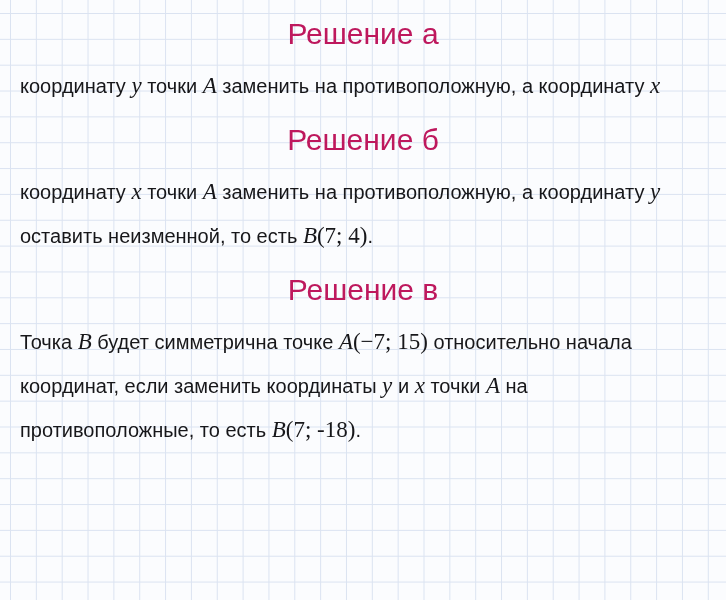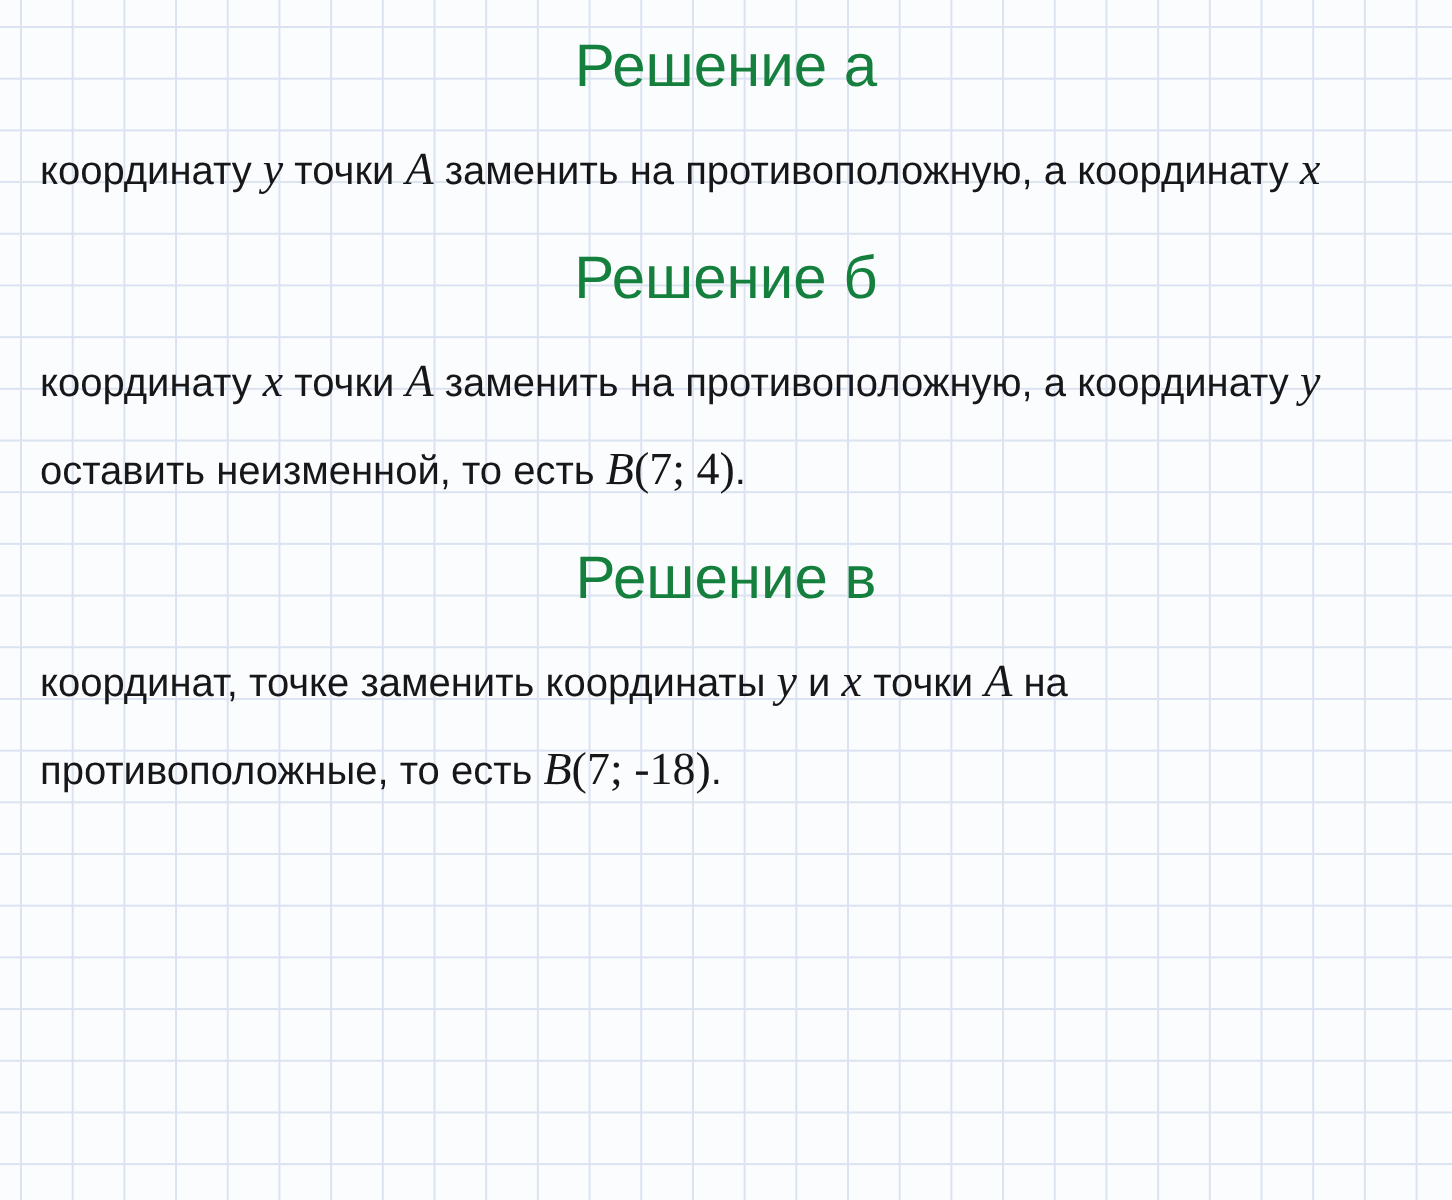--- a/index.html
+++ b/index.html
@@ -16,21 +16,21 @@
     font-family: "Liberation Sans", sans-serif;
     color: #17171a;
   }
   main { padding: 0 20px; }
   .heading {
     font-size: 30px;
     font-weight: 400;
     text-align: center;
     line-height: 44px;
     margin: 10px 0 0 0;
-    color: #15803d;
+    color: #be185d;
   }
   section:first-of-type .heading { margin-top: 12px; }
   .body { margin-top: 8px; font-size: 20px; }
   .line { line-height: 44px; white-space: nowrap; }
   .m {
     font-family: "Liberation Serif", serif;
     font-size: 23px;
     line-height: 1;
   }
   .m.i { font-style: italic; }
@@ -50,17 +50,18 @@
     <h2 class="heading">Решение б</h2>
     <div class="body">
         <div class="line"><span>координату </span><span class="m i">x</span><span> точки </span><span class="m i">A</span><span> заменить на противоположную, а координату </span><span class="m i">y</span></div>
         <div class="line"><span>оставить неизменной, то есть </span><span class="m i">B</span><span class="m">(7; 4)</span><span>.</span></div>
       </div>
   </section>
 
   <section class="solution">
     <h2 class="heading">Решение в</h2>
     <div class="body">
-        <div class="line"><span>координат, точке заменить координаты </span><span class="m i">y</span><span> и </span><span class="m i">x</span><span> точки </span><span class="m i">A</span><span> на</span></div>
+        <div class="line"><span>Точка </span><span class="m i">B</span><span> будет симметрична точке </span><span class="m i">A</span><span class="m">(−7; 15)</span><span> относительно начала</span></div>
+        <div class="line"><span>координат, если заменить координаты </span><span class="m i">y</span><span> и </span><span class="m i">x</span><span> точки </span><span class="m i">A</span><span> на</span></div>
         <div class="line"><span>противоположные, то есть </span><span class="m i">B</span><span class="m">(7; -18)</span><span>.</span></div>
       </div>
   </section>
 </main>
 
 </body></html>

